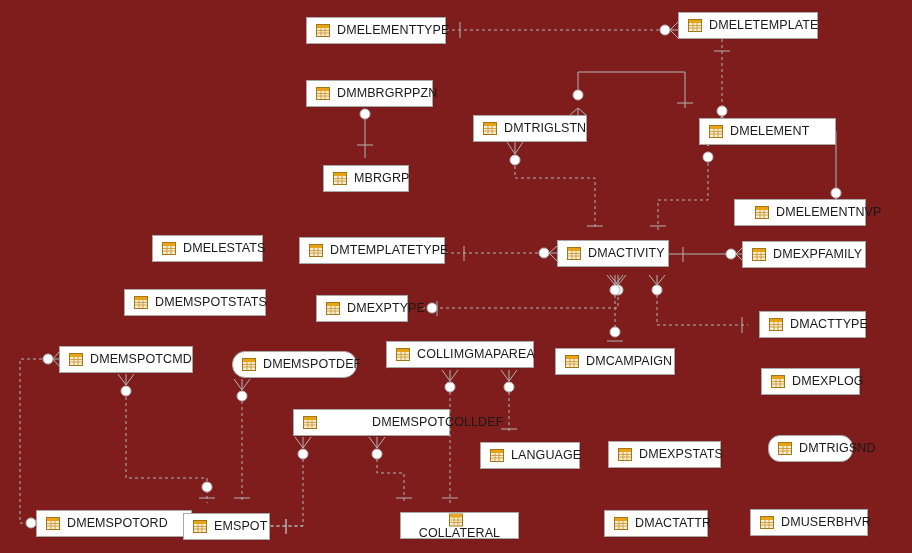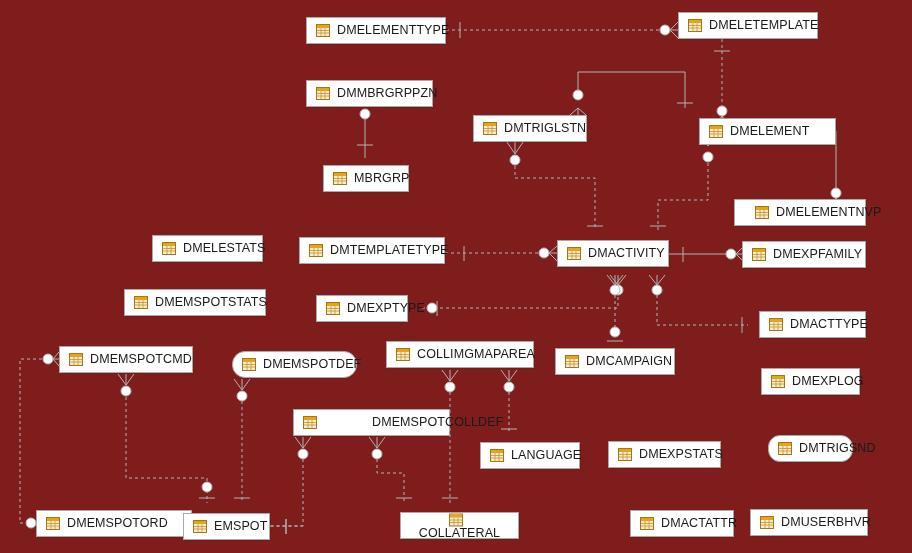--- a/index.html
+++ b/index.html
@@ -413,21 +413,21 @@
     <span class="ent-label">EMSPOT</span>
   </div>
       <div class="entity" style="left: 400px; top: 512px; width: 119px; flex-direction: column;">
     <svg class="tbl-icon" viewBox="0 0 14 13" xmlns="http://www.w3.org/2000/svg">
       <rect x="0.5" y="0.5" width="13" height="12" fill="#f7ecd0" stroke="#a07818" stroke-width="1"></rect>
       <rect x="1" y="1" width="12" height="3" fill="#e8a317"></rect>
       <path d="M1,6.5 H13 M1,9 H13 M5,4 V12 M9,4 V12" stroke="#c8922a" stroke-width="0.8" fill="none"></path>
     </svg>
     <span class="ent-label">COLLATERAL</span>
   </div>
-      <div class="entity" style="left: 604px; top: 510px; width: 104px; margin-left: 26px;">
+      <div class="entity" style="left: 604px; top: 510px; width: 104px;">
     <svg class="tbl-icon" viewBox="0 0 14 13" xmlns="http://www.w3.org/2000/svg">
       <rect x="0.5" y="0.5" width="13" height="12" fill="#f7ecd0" stroke="#a07818" stroke-width="1"></rect>
       <rect x="1" y="1" width="12" height="3" fill="#e8a317"></rect>
       <path d="M1,6.5 H13 M1,9 H13 M5,4 V12 M9,4 V12" stroke="#c8922a" stroke-width="0.8" fill="none"></path>
     </svg>
     <span class="ent-label">DMACTATTR</span>
   </div>
       <div class="entity" style="left: 750px; top: 509px; width: 118px;">
     <svg class="tbl-icon" viewBox="0 0 14 13" xmlns="http://www.w3.org/2000/svg">
       <rect x="0.5" y="0.5" width="13" height="12" fill="#f7ecd0" stroke="#a07818" stroke-width="1"></rect>

